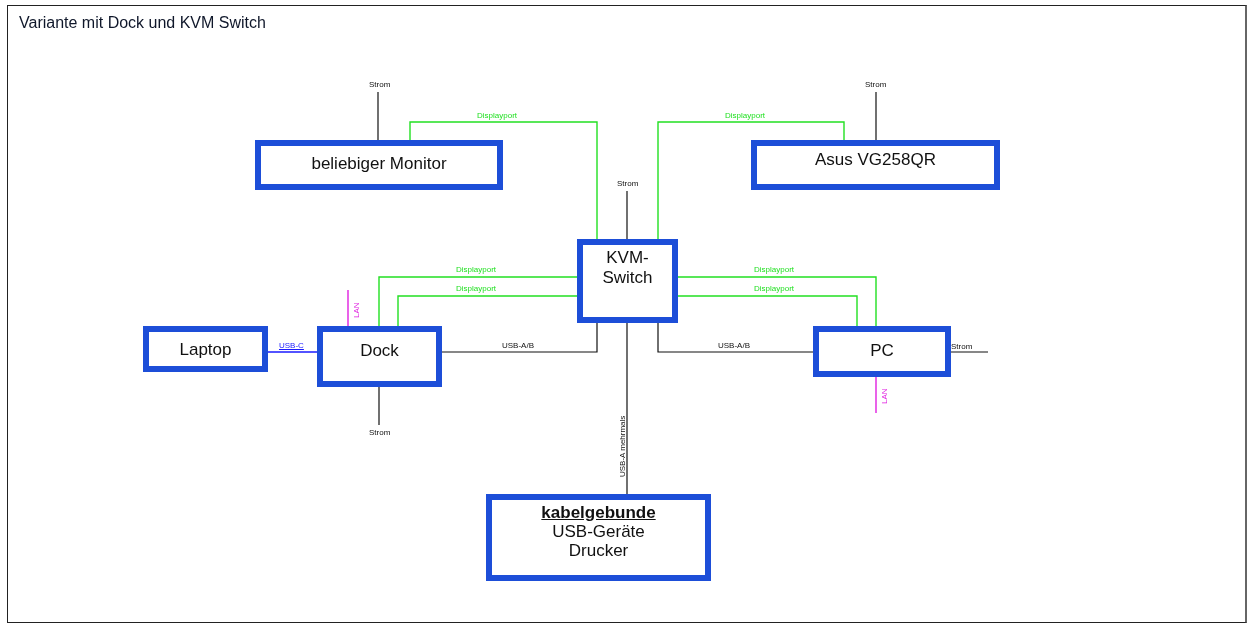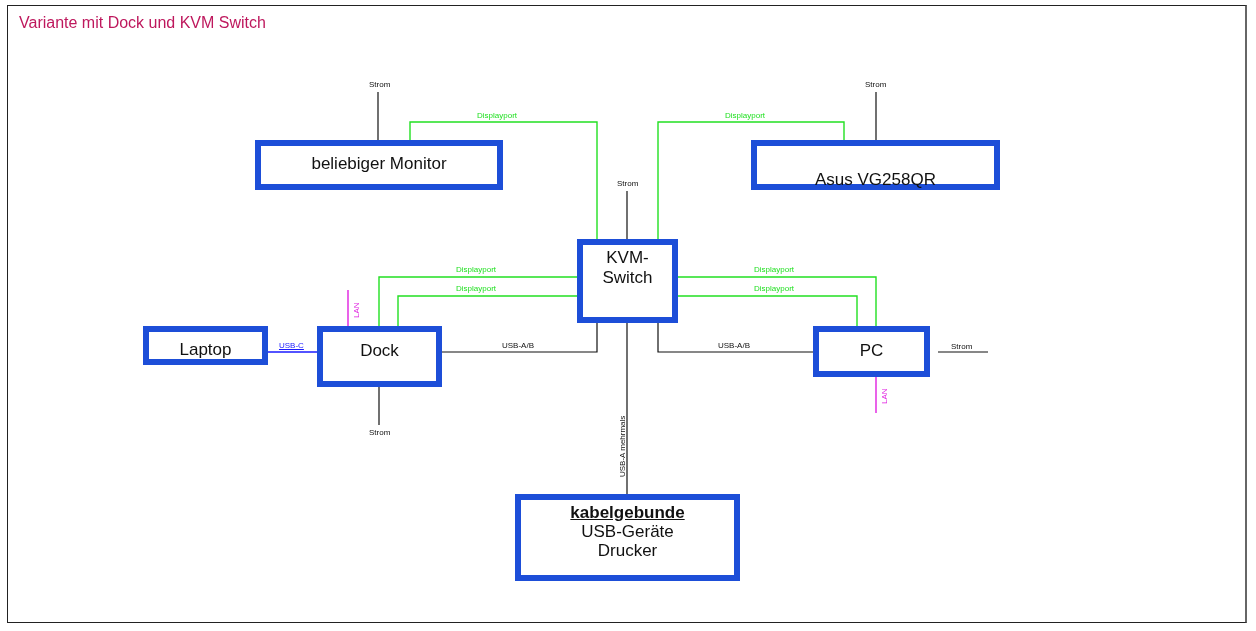--- a/index.html
+++ b/index.html
@@ -1,18 +1,18 @@
 <!DOCTYPE html>
 <html><head>
 <meta charset="utf-8">
 <style>
   html, body { margin:0; padding:0; background:#ffffff; }
   body { width:1256px; height:631px; position:relative; overflow:hidden; font-family:"Liberation Sans", sans-serif; }
   #frame { position:absolute; left:7px; top:5px; width:1240px; height:618px; border:1px solid #222; border-right:2px solid #666; box-sizing:border-box; }
-  #diagram-title { position:absolute; left:19px; top:14px; font-size:16px; color:#be185d; }
+  #diagram-title { position:absolute; left:19px; top:14px; font-size:16px; color:#0f172a; }
   svg#wires { position:absolute; left:0; top:0; }
   .box { position:absolute; border:6px solid #1d4ed8; background:#fff; box-sizing:border-box; text-align:center; color:#111; }
   .box-label { display:block; font-size:17px; }
   .lbl { position:absolute; font-size:8px; color:#111; white-space:nowrap; }
   .lbl.green { color:#22e022; }
   .lbl.blue { color:#1a1aff;text-decoration:underline; }
   .lbl.magenta { color:#e020e0; }
   .vert { transform:rotate(-90deg); transform-origin:left top; }
 </style>
 </head>
@@ -46,35 +46,35 @@
   <line x1="627" y1="315" x2="627" y2="494" stroke="#111" stroke-width="1.2"></line>
 
   <line x1="348" y1="290" x2="348" y2="326" stroke="#e020e0" stroke-width="1.4"></line>
   <line x1="876" y1="377" x2="876" y2="413" stroke="#e020e0" stroke-width="1.4"></line>
 </svg>
 
 <div class="box" style="left:255px;top:140px;width:248px;height:50px;">
   <span class="box-label" style="margin-top:8px;">beliebiger Monitor</span>
 </div>
 <div class="box" style="left:751px;top:140px;width:249px;height:50px;">
-  <span class="box-label" style="margin-top:24px;">Asus VG258QR</span>
+  <span class="box-label" style="margin-top:4px;">Asus VG258QR</span>
 </div>
 <div class="box" style="left:577px;top:239px;width:101px;height:84px;">
   <span class="box-label" style="margin-top:3px;">KVM-Switch</span>
 </div>
-<div class="box" style="left:143px;top:326px;width:125px;height:39px;">
+<div class="box" style="left:143px;top:326px;width:125px;height:46px;">
   <span class="box-label" style="margin-top:8px;">Laptop</span>
 </div>
 <div class="box" style="left:317px;top:326px;width:125px;height:61px;">
   <span class="box-label" style="margin-top:9px;">Dock</span>
 </div>
-<div class="box" style="left:813px;top:326px;width:117px;height:51px;">
+<div class="box" style="left:813px;top:326px;width:138px;height:51px;">
   <span class="box-label" style="margin-top:9px;">PC</span>
 </div>
-<div class="box" style="left:515px;top:494px;width:225px;height:87px;line-height:19px;">
+<div class="box" style="left:486px;top:494px;width:225px;height:87px;line-height:19px;">
   <span class="box-label" style="font-weight:bold;text-decoration:underline;margin-top:3px;">kabelgebunde</span>
   <span class="box-label">USB-Geräte</span>
   <span class="box-label">Drucker</span>
 </div>
 
 <span class="lbl" style="left:369px;top:80px;">Strom</span>
 <span class="lbl" style="left:865px;top:80px;">Strom</span>
 <span class="lbl" style="left:617px;top:179px;">Strom</span>
 <span class="lbl" style="left:369px;top:428px;">Strom</span>
 <span class="lbl" style="left:951px;top:342px;">Strom</span>

